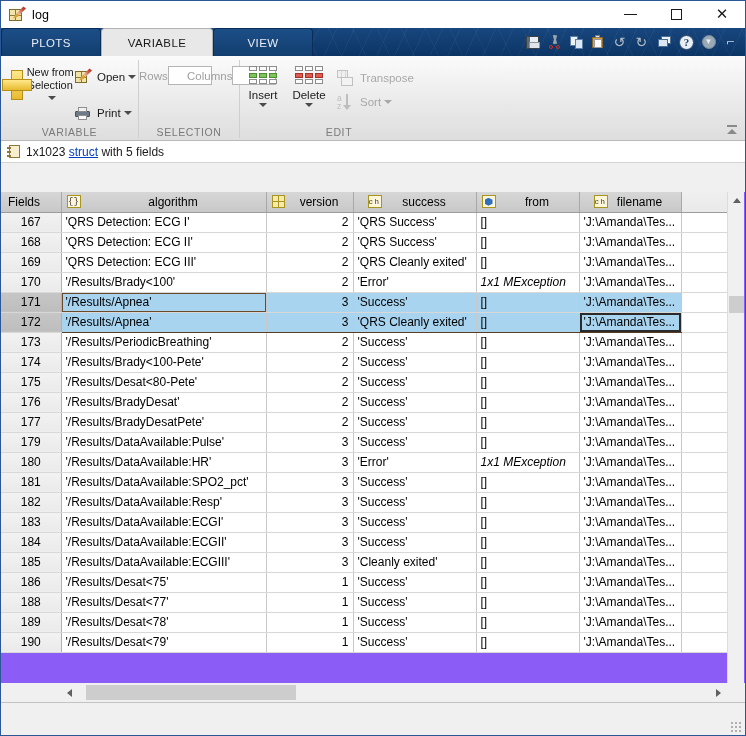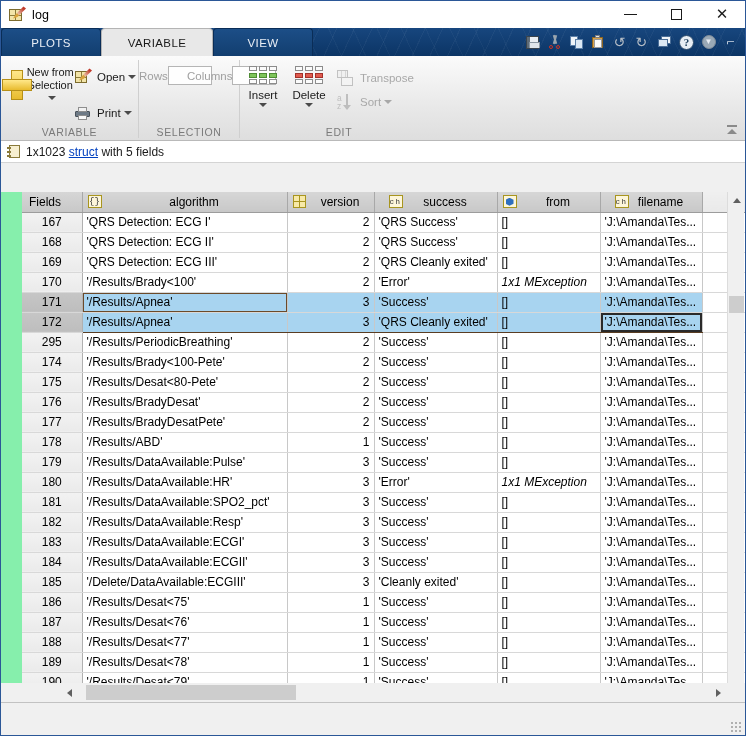--- a/index.html
+++ b/index.html
@@ -223,21 +223,21 @@
   .info-ico { width:14px;height:14px; margin-right:5px; position:relative; flex:none;}
   .info-ico i { position:absolute; left:2px; top:0; width:11px; height:13px; border:1px solid #8a7a3a; background:#f7 efd0; background:#f7efd0;}
   .info-ico b { position:absolute; left:0; top:2px; width:4px; height:2px; background:#8a7a3a; box-shadow:0 4px 0 #8a7a3a, 0 8px 0 #8a7a3a;}
   .info-text { font-size:12px; color:#1a1a1a; }
   .info-link { color:#0040c0; text-decoration:underline; }
 
   
   .tablewrap {
     position:absolute; left:0; right:0;
     top: 191px; bottom: 52px;
-    background:#86efac; overflow:hidden;padding-left:21px;
+    background:#8b5cf6; overflow:hidden;
   }
   table.grid { border-collapse:collapse; table-layout:fixed; width:726px; }
   table.grid th, table.grid td {
     font-size:12px; color:#000; font-family:"Liberation Sans", sans-serif;
     height:20px; padding:0 4px; overflow:hidden; white-space:nowrap;
   }
   thead th {
     height:24px;
     background: linear-gradient(to bottom,#d6d6d6 0%,#c8c8c8 100%);
     border-right:1px solid #a8a8a8; border-bottom:1px solid #9c9c9c;
@@ -628,21 +628,21 @@
           <tr class="sel sel-last">
             <td class="rowhdr">172</td>
             <td class="datacell">'/Results/Apnea'</td>
             <td class="datacell num">3</td>
             <td class="datacell">'QRS Cleanly exited'</td>
             <td class="datacell">[]</td>
             <td class="datacell active-cell">'J:\Amanda\Tes...</td>
             <td class="blank"></td>
           </tr>
           <tr class="">
-            <td class="rowhdr">295</td>
+            <td class="rowhdr">173</td>
             <td class="datacell">'/Results/PeriodicBreathing'</td>
             <td class="datacell num">2</td>
             <td class="datacell">'Success'</td>
             <td class="datacell">[]</td>
             <td class="datacell">'J:\Amanda\Tes...</td>
             <td class="blank"></td>
           </tr>
           <tr class="">
             <td class="rowhdr">174</td>
             <td class="datacell">'/Results/Brady&lt;100-Pete'</td>
@@ -667,29 +667,20 @@
             <td class="datacell num">2</td>
             <td class="datacell">'Success'</td>
             <td class="datacell">[]</td>
             <td class="datacell">'J:\Amanda\Tes...</td>
             <td class="blank"></td>
           </tr>
           <tr class="">
             <td class="rowhdr">177</td>
             <td class="datacell">'/Results/BradyDesatPete'</td>
             <td class="datacell num">2</td>
-            <td class="datacell">'Success'</td>
-            <td class="datacell">[]</td>
-            <td class="datacell">'J:\Amanda\Tes...</td>
-            <td class="blank"></td>
-          </tr>
-          <tr class="">
-            <td class="rowhdr">178</td>
-            <td class="datacell">'/Results/ABD'</td>
-            <td class="datacell num">1</td>
             <td class="datacell">'Success'</td>
             <td class="datacell">[]</td>
             <td class="datacell">'J:\Amanda\Tes...</td>
             <td class="blank"></td>
           </tr>
           <tr class="">
             <td class="rowhdr">179</td>
             <td class="datacell">'/Results/DataAvailable:Pulse'</td>
             <td class="datacell num">3</td>
             <td class="datacell">'Success'</td>
@@ -737,39 +728,30 @@
             <td class="rowhdr">184</td>
             <td class="datacell">'/Results/DataAvailable:ECGII'</td>
             <td class="datacell num">3</td>
             <td class="datacell">'Success'</td>
             <td class="datacell">[]</td>
             <td class="datacell">'J:\Amanda\Tes...</td>
             <td class="blank"></td>
           </tr>
           <tr class="">
             <td class="rowhdr">185</td>
-            <td class="datacell">'/Delete/DataAvailable:ECGIII'</td>
+            <td class="datacell">'/Results/DataAvailable:ECGIII'</td>
             <td class="datacell num">3</td>
             <td class="datacell">'Cleanly exited'</td>
             <td class="datacell">[]</td>
             <td class="datacell">'J:\Amanda\Tes...</td>
             <td class="blank"></td>
           </tr>
           <tr class="">
             <td class="rowhdr">186</td>
             <td class="datacell">'/Results/Desat&lt;75'</td>
-            <td class="datacell num">1</td>
-            <td class="datacell">'Success'</td>
-            <td class="datacell">[]</td>
-            <td class="datacell">'J:\Amanda\Tes...</td>
-            <td class="blank"></td>
-          </tr>
-          <tr class="">
-            <td class="rowhdr">187</td>
-            <td class="datacell">'/Results/Desat&lt;76'</td>
             <td class="datacell num">1</td>
             <td class="datacell">'Success'</td>
             <td class="datacell">[]</td>
             <td class="datacell">'J:\Amanda\Tes...</td>
             <td class="blank"></td>
           </tr>
           <tr class="">
             <td class="rowhdr">188</td>
             <td class="datacell">'/Results/Desat&lt;77'</td>
             <td class="datacell num">1</td>

